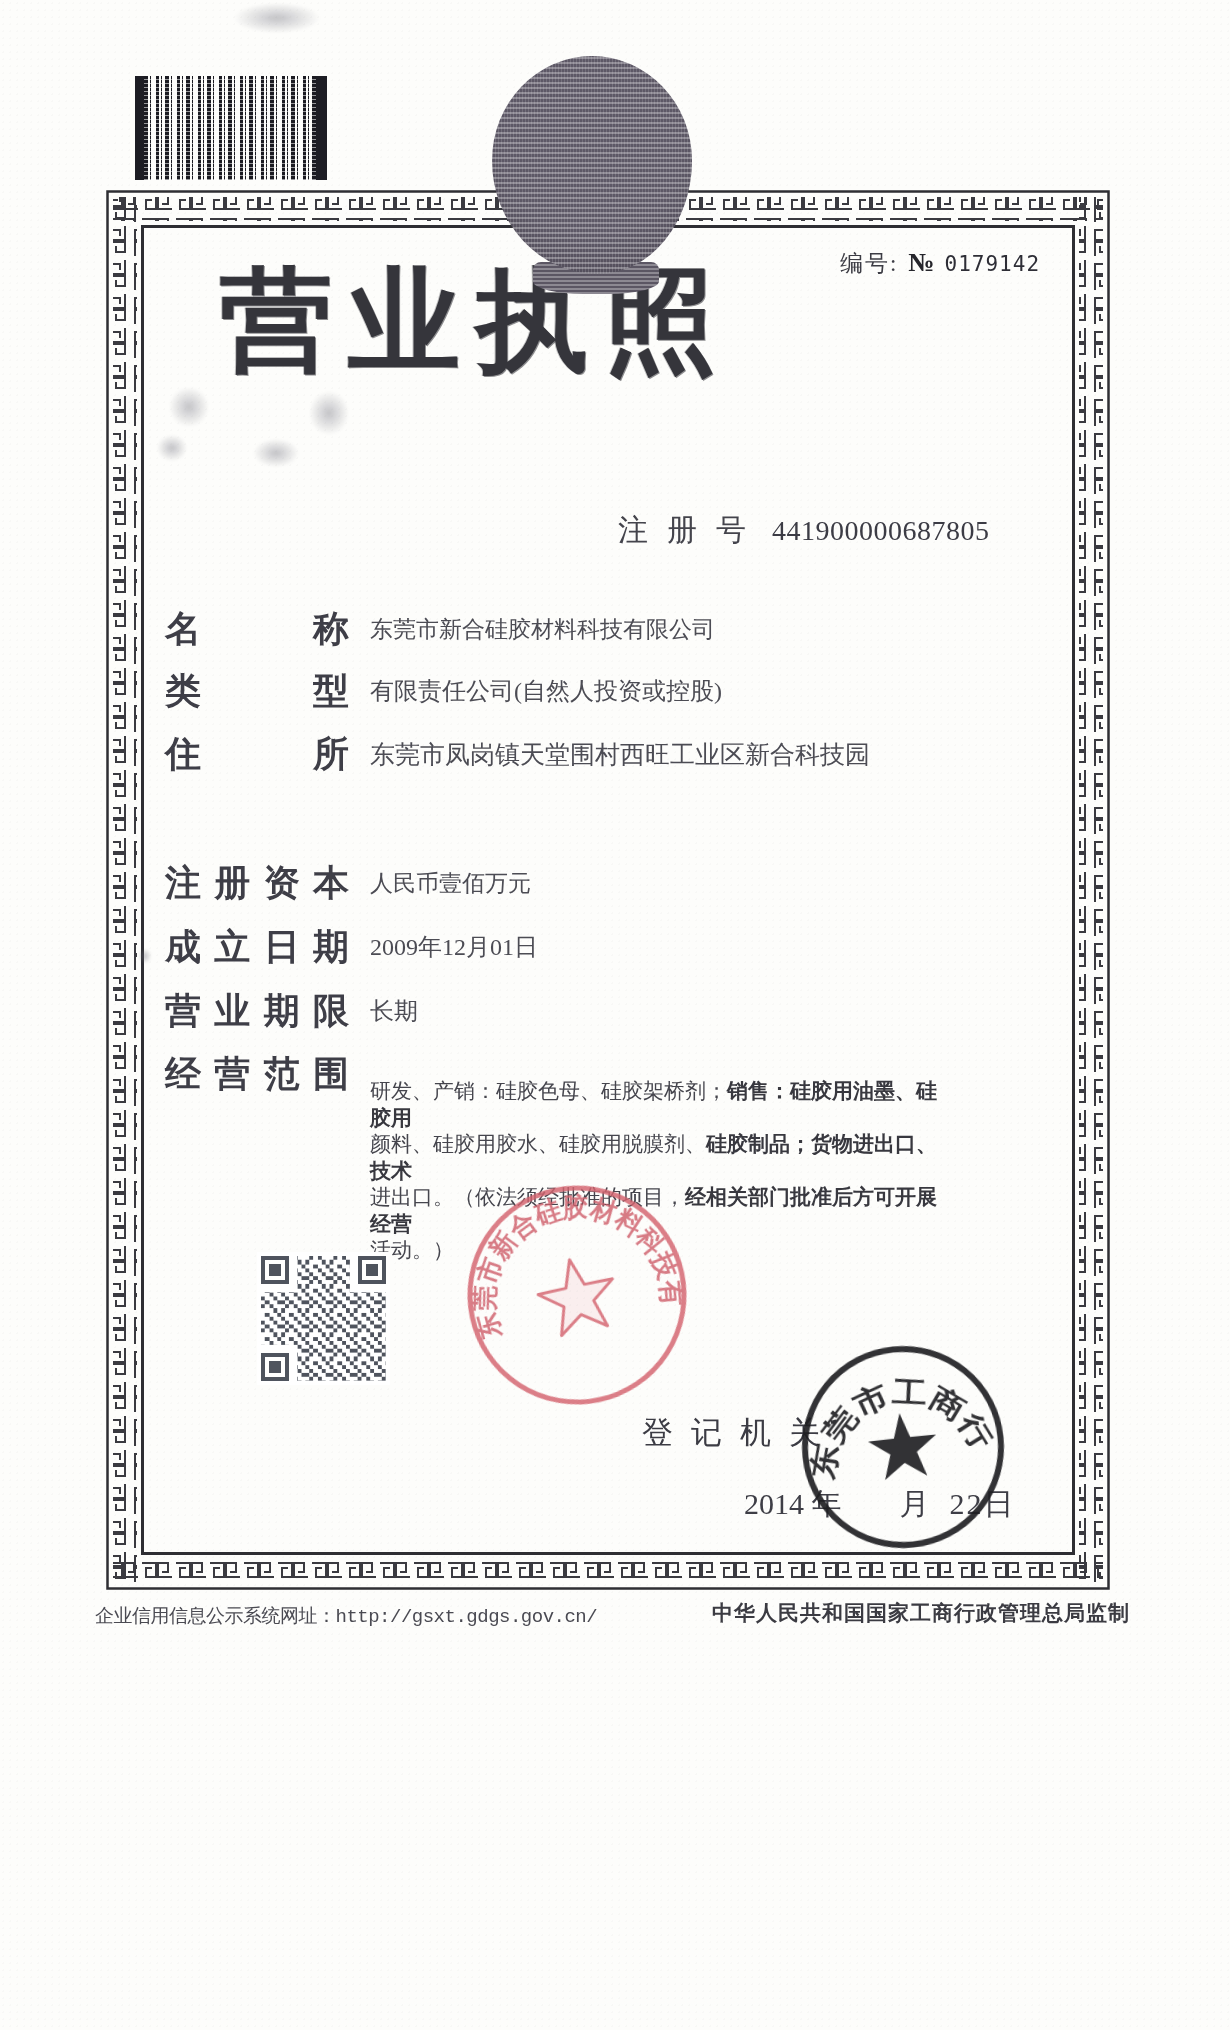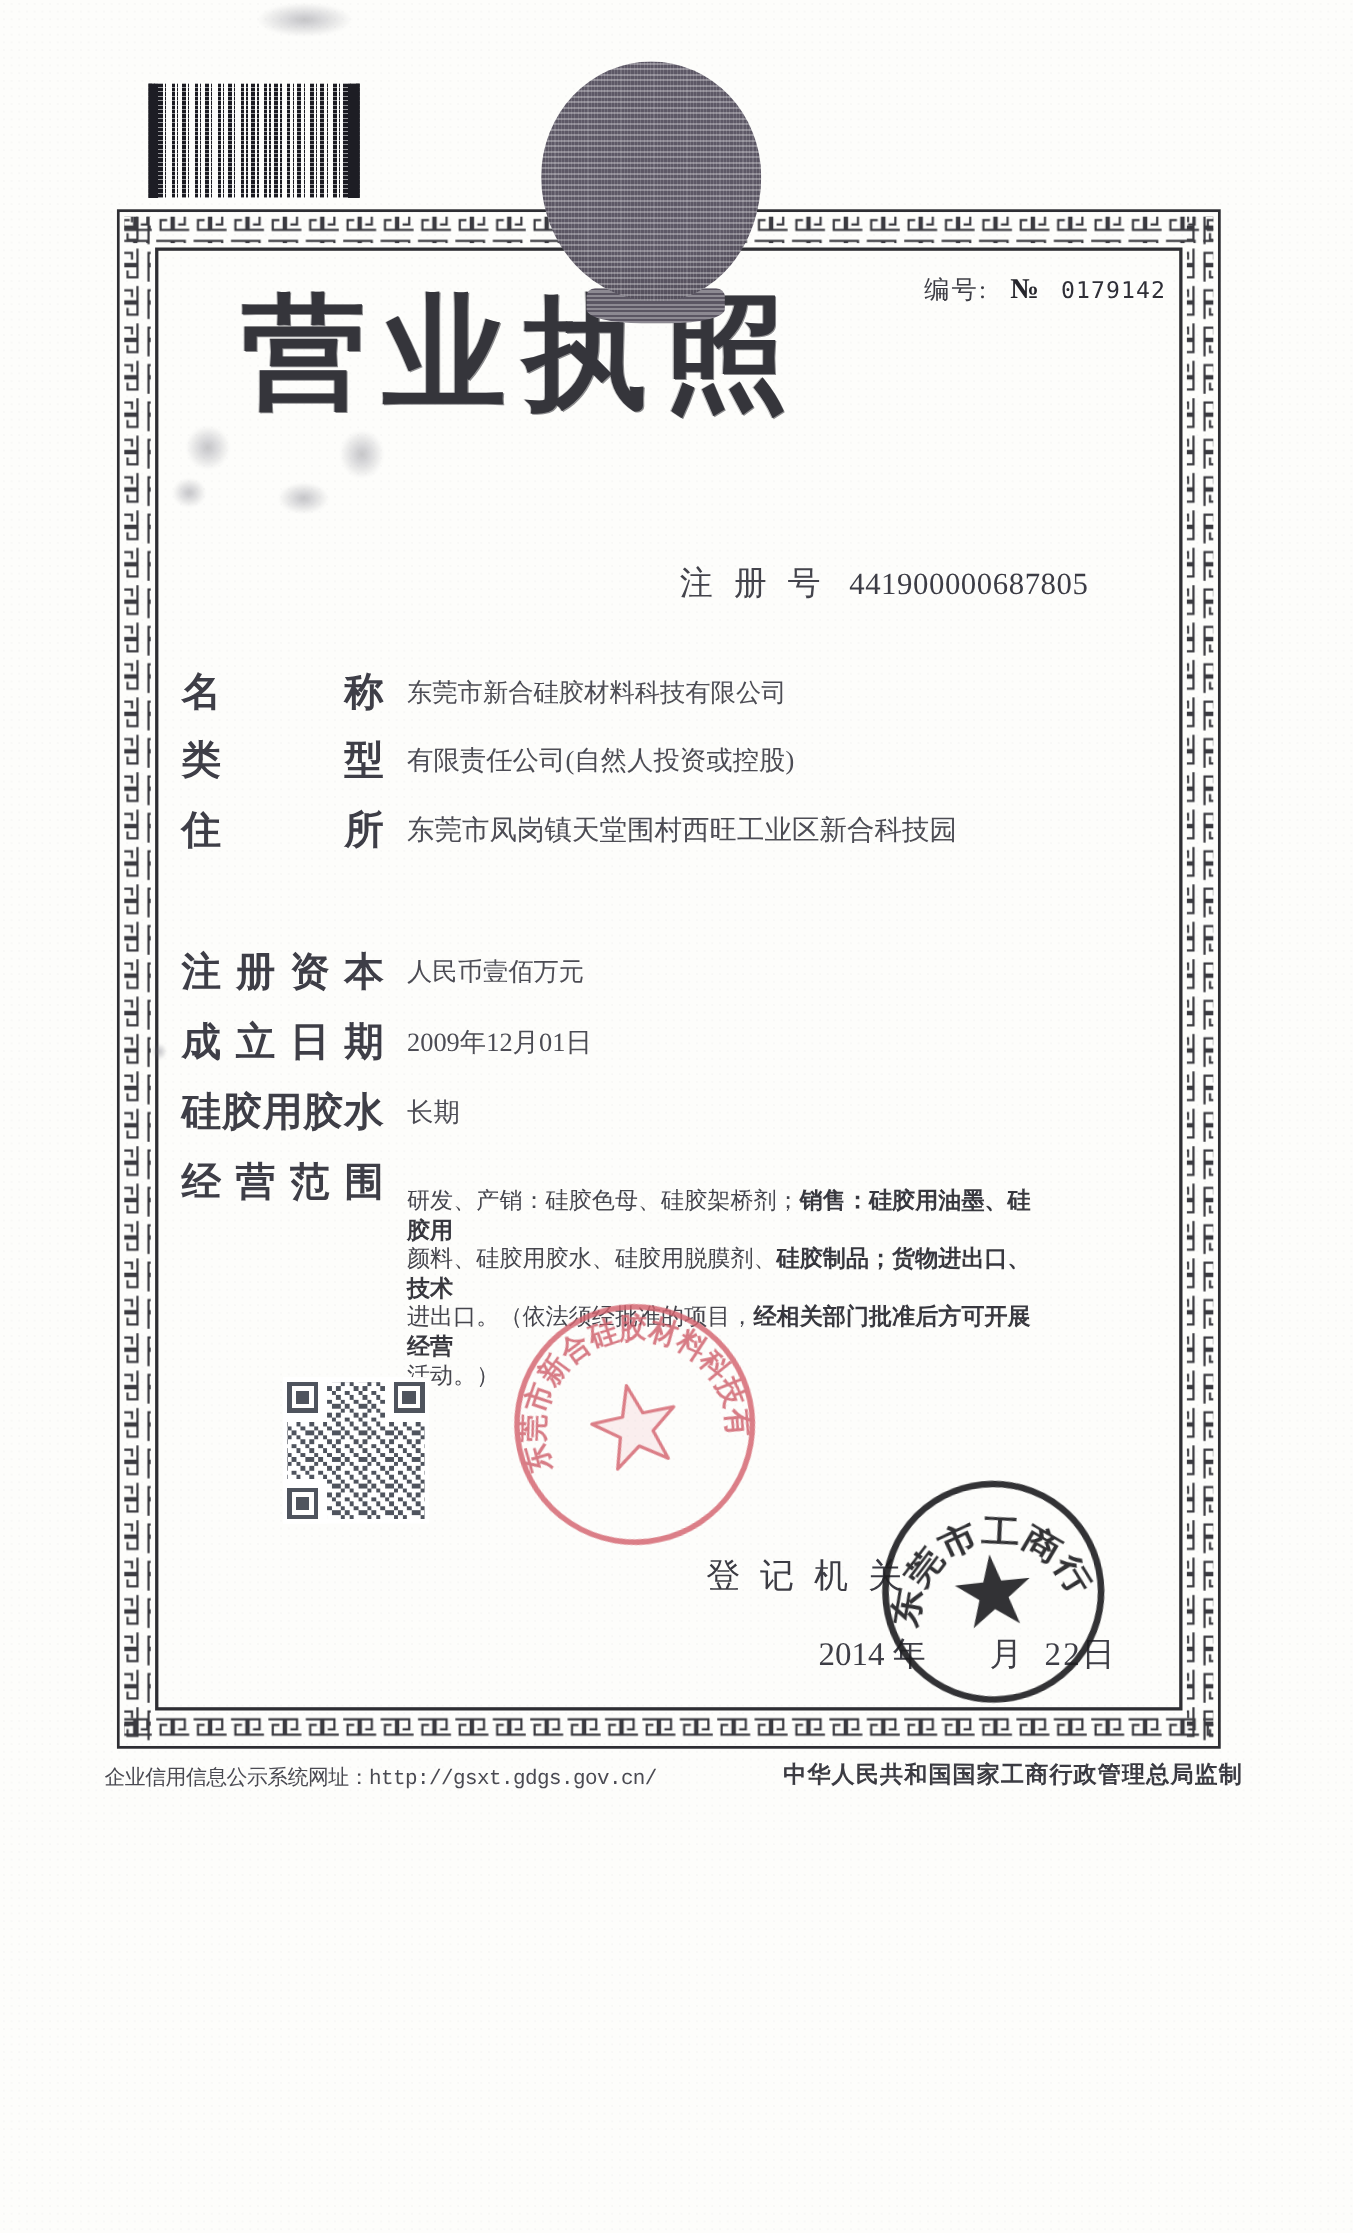--- a/index.html
+++ b/index.html
@@ -32,21 +32,21 @@
   }
   .emblem-base{
     position:absolute;left:533px;top:262px;width:126px;height:32px;z-index:3;
     background:#5b5663;border-radius:8px 8px 40% 40%;
     background-image:repeating-linear-gradient(0deg, rgba(255,255,255,.3) 0 2px, transparent 2px 4px);
     filter:blur(.5px);
   }
   
   .frame{position:absolute;left:106px;top:190px;z-index:1;}
   
-  .serial{position:absolute;left:840px;top:248px;z-index:2;display:flex;align-items:baseline;gap:20px;}
+  .serial{position:absolute;left:840px;top:248px;z-index:2;display:flex;align-items:baseline;gap:10px;}
   .serial .lbl{font-size:23px;letter-spacing:2px;color:#3c3c44;}
   .serial .no{font-size:26px;font-weight:700;color:#26262c;}
   .serial .num{font-size:21px;font-family:"DejaVu Sans Mono","Liberation Mono",monospace;color:#2e2e36;letter-spacing:1px;}
   
   .title{
     position:absolute;left:220px;top:250px;width:496px;height:142px;z-index:2;
     display:flex;justify-content:space-between;align-items:center;
     font-size:112px;font-weight:800;color:#35353b;
     text-shadow:1px 1px 0 rgba(50,50,55,.55), -1px 0 0 rgba(50,50,55,.3);
     filter:blur(.2px);
@@ -151,21 +151,21 @@
   </div>
   <div class="row" style="top:859px">
     <div class="flabel">注册资本</div>
     <div class="fvalue" style="font-size:23px">人民币壹佰万元</div>
   </div>
   <div class="row" style="top:923px">
     <div class="flabel">成立日期</div>
     <div class="fvalue" style="font-size:24px">2009年12月01日</div>
   </div>
   <div class="row" style="top:987px">
-    <div class="flabel">硅胶用胶水</div>
+    <div class="flabel">营业期限</div>
     <div class="fvalue" style="font-size:24px">长期</div>
   </div>
   <div class="row" style="top:1050px">
     <div class="flabel">经营范围</div>
   </div>
   <div class="scopeblock">
     <div><span>研发、产销：硅胶色母、硅胶架桥剂；</span><b>销售：硅胶用油墨、硅胶用</b></div>
     <div><span>颜料、硅胶用胶水、硅胶用脱膜剂、</span><b>硅胶制品；货物进出口、技术</b></div>
     <div><span>进出口。（依法须经批准的项目，</span><b>经相关部门批准后方可开展经营</b></div>
     <div><span>活动。）</span><b></b></div>

